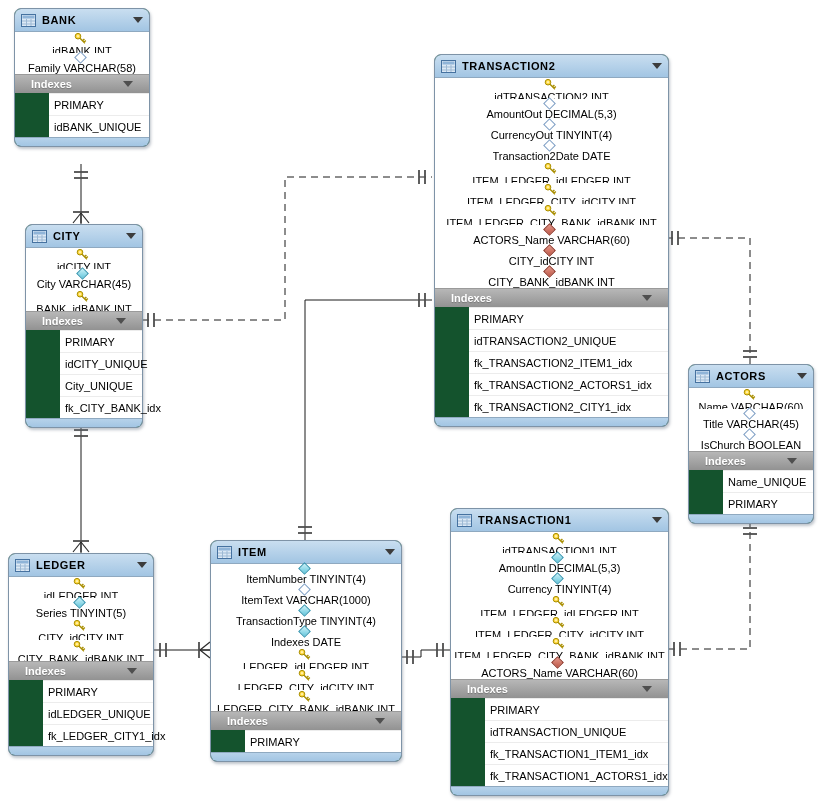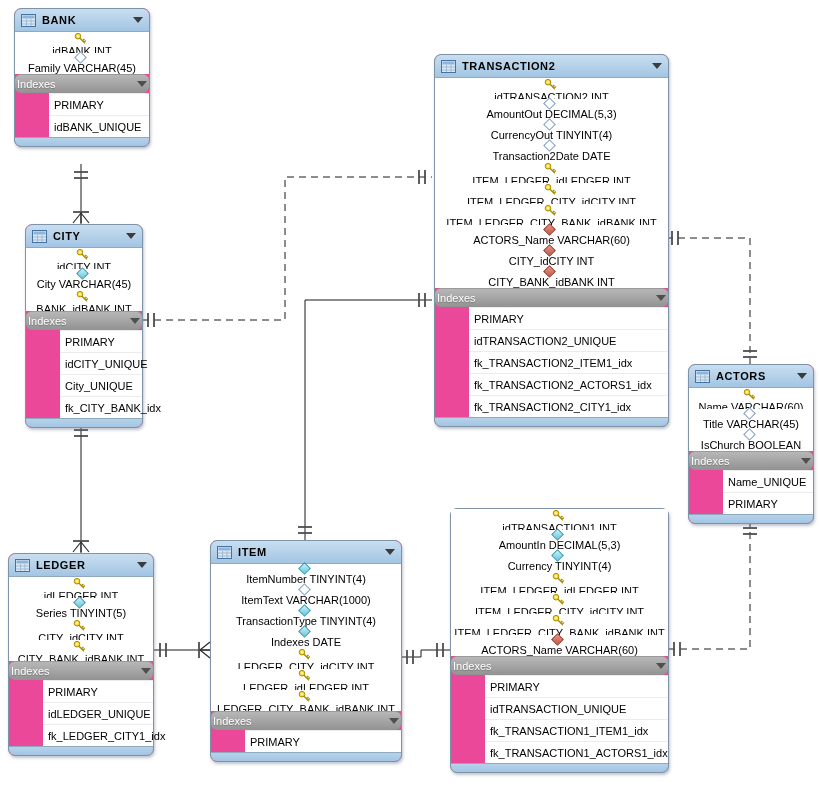--- a/index.html
+++ b/index.html
@@ -4,39 +4,39 @@
 <style>
   html,body{margin:0;padding:0;background:#fff;}
   #canvas{position:relative;width:820px;height:808px;background:#ffffff;overflow:hidden;
           font-family:"Liberation Sans",sans-serif;}
   #wires{position:absolute;left:0;top:0;z-index:1;}
   #wires path.line{fill:none;stroke:#1a1a1a;stroke-width:1;}
   #wires path.line.dashed{stroke-dasharray:7,5;}
   #wires path.marker{fill:none;stroke:#4d4d4d;stroke-width:1.8;}
   #wires path.foot{fill:none;stroke:#2a2a2a;stroke-width:1.2;}
 
-  .table{position:absolute;z-index:2;background:#ec4899;border:1px solid #7e93a7;border-radius:7px;
+  .table{position:absolute;z-index:2;background:#14532d;border:1px solid #7e93a7;border-radius:7px;
          box-shadow:1px 2px 3px rgba(110,125,140,.45);font-size:11px;color:#000;}
   .t-header{height:22px;background:linear-gradient(#c9def0,#a2c5e3);border-bottom:1px solid #8fa9c0;
             border-radius:6px 6px 0 0;display:flex;align-items:center;padding:0 6px;
             font-weight:bold;letter-spacing:.6px;}
   .t-title{white-space:nowrap;overflow:hidden;}
   .tbl-ic{width:15px;height:13px;margin-right:6px;flex:none;}
   .tri{margin-left:auto;width:0;height:0;border-left:5px solid transparent;
        border-right:5px solid transparent;border-top:6px solid #3c3c3c;flex:none;}
   .col-row{height:21px;display:flex;align-items:center;padding:0 4px;background:#fff;white-space:nowrap;flex-direction:column;}
   .col-row .txt{overflow:hidden;}
   .ic{flex:none;}
   .ic-key{width:13px;height:13px;margin-right:3px;}
   .dia{width:7px;height:7px;transform:rotate(45deg);margin:0 6px 0 2px;border:1px solid #7d9ec4;background:#fff;}
   .dia.notnull{border-color:#2e92ad;background:linear-gradient(135deg,#cdf2f8,#63c6dc);}
   .dia.fk{border-color:#8a2a1c;background:linear-gradient(135deg,#e4988a,#bf5848);}
-  .idx-header{height:18px;background:linear-gradient(#b7b7b7,#929292);color:#fff;font-weight:normal;
-              display:flex;align-items:center;padding:0 2px;border-top:1px solid #9a9a9a;
-              text-shadow:0 1px 1px rgba(0,0,0,.25);border-radius:6px;}
+  .idx-header{height:18px;background:linear-gradient(#b7b7b7,#929292);color:#fff;font-weight:bold;
+              display:flex;align-items:center;padding:0 16px;border-top:1px solid #9a9a9a;
+              text-shadow:0 1px 1px rgba(0,0,0,.25);}
   .idx-header .tri{border-top-color:#4f4f4f;}
   .idx-row{height:21px;display:flex;align-items:center;padding:0 5px;border-top:1px solid #ececec;
            background:#fff;white-space:nowrap;margin-left:34px;}
   .t-footer{height:8px;background:linear-gradient(#b6d2ea,#a2c5e3);border-top:1px solid #8fa9c0;
             border-radius:0 0 6px 6px;}
 </style>
 </head>
 <body>
 
 <div id="canvas">
@@ -120,21 +120,21 @@
       <div class="col-row">
         <svg class="ic ic-key" viewBox="0 0 13 13">
           <circle cx="4" cy="4.2" r="2.8" fill="#ffd942" stroke="#a98e00"></circle>
           <path d="M6 6.2 L11 11.2 M8.6 8.8 L10.4 7 M10 10.2 L11.8 8.4" stroke="#a98e00" stroke-width="1.4" fill="none"></path>
           <circle cx="4" cy="4.2" r="1.1" fill="#fff3b0"></circle>
         </svg>
         <span class="txt">idBANK INT</span>
       </div>
       <div class="col-row">
         <span class="dia"></span>
-        <span class="txt">Family VARCHAR(45)</span>
+        <span class="txt">Family VARCHAR(58)</span>
       </div>
       <div class="idx-header">
         <span>Indexes</span>
         <div class="tri"></div>
       </div>
       <div class="idx-row">
         <span>PRIMARY</span>
       </div>
       <div class="idx-row">
         <span>idBANK_UNIQUE</span>
@@ -276,29 +276,29 @@
       <div class="col-row">
         <span class="dia notnull"></span>
         <span class="txt">Indexes DATE</span>
       </div>
       <div class="col-row">
         <svg class="ic ic-key" viewBox="0 0 13 13">
           <circle cx="4" cy="4.2" r="2.8" fill="#ffd942" stroke="#a98e00"></circle>
           <path d="M6 6.2 L11 11.2 M8.6 8.8 L10.4 7 M10 10.2 L11.8 8.4" stroke="#a98e00" stroke-width="1.4" fill="none"></path>
           <circle cx="4" cy="4.2" r="1.1" fill="#fff3b0"></circle>
         </svg>
+        <span class="txt">LEDGER_idLEDGER INT</span>
+      </div>
+      <div class="col-row">
+        <svg class="ic ic-key" viewBox="0 0 13 13">
+          <circle cx="4" cy="4.2" r="2.8" fill="#ffd942" stroke="#a98e00"></circle>
+          <path d="M6 6.2 L11 11.2 M8.6 8.8 L10.4 7 M10 10.2 L11.8 8.4" stroke="#a98e00" stroke-width="1.4" fill="none"></path>
+          <circle cx="4" cy="4.2" r="1.1" fill="#fff3b0"></circle>
+        </svg>
         <span class="txt">LEDGER_CITY_idCITY INT</span>
-      </div>
-      <div class="col-row">
-        <svg class="ic ic-key" viewBox="0 0 13 13">
-          <circle cx="4" cy="4.2" r="2.8" fill="#ffd942" stroke="#a98e00"></circle>
-          <path d="M6 6.2 L11 11.2 M8.6 8.8 L10.4 7 M10 10.2 L11.8 8.4" stroke="#a98e00" stroke-width="1.4" fill="none"></path>
-          <circle cx="4" cy="4.2" r="1.1" fill="#fff3b0"></circle>
-        </svg>
-        <span class="txt">LEDGER_idLEDGER INT</span>
       </div>
       <div class="col-row">
         <svg class="ic ic-key" viewBox="0 0 13 13">
           <circle cx="4" cy="4.2" r="2.8" fill="#ffd942" stroke="#a98e00"></circle>
           <path d="M6 6.2 L11 11.2 M8.6 8.8 L10.4 7 M10 10.2 L11.8 8.4" stroke="#a98e00" stroke-width="1.4" fill="none"></path>
           <circle cx="4" cy="4.2" r="1.1" fill="#fff3b0"></circle>
         </svg>
         <span class="txt">LEDGER_CITY_BANK_idBANK INT</span>
       </div>
       <div class="idx-header">
@@ -394,20 +394,32 @@
       </div>
       <div class="idx-row">
         <span>fk_TRANSACTION2_ACTORS1_idx</span>
       </div>
       <div class="idx-row">
         <span>fk_TRANSACTION2_CITY1_idx</span>
       </div>
       <div class="t-footer"></div>
     </div>
     <div class="table" style="left: 450px; top: 508px; width: 217px;">
+      <div class="t-header">
+        <svg class="tbl-ic" viewBox="0 0 15 13">
+          <rect x="0.5" y="0.5" width="14" height="12" fill="#dce9f5" stroke="#4672a0"></rect>
+          <rect x="1.5" y="1.5" width="12" height="3" fill="#8fb4d8"></rect>
+          <line x1="1" y1="7" x2="14" y2="7" stroke="#9db9d4"></line>
+          <line x1="1" y1="10" x2="14" y2="10" stroke="#9db9d4"></line>
+          <line x1="5.5" y1="5" x2="5.5" y2="12" stroke="#9db9d4"></line>
+          <line x1="10" y1="5" x2="10" y2="12" stroke="#9db9d4"></line>
+        </svg>
+        <span class="t-title">TRANSACTION1</span>
+        <div class="tri"></div>
+      </div>
       <div class="col-row">
         <svg class="ic ic-key" viewBox="0 0 13 13">
           <circle cx="4" cy="4.2" r="2.8" fill="#ffd942" stroke="#a98e00"></circle>
           <path d="M6 6.2 L11 11.2 M8.6 8.8 L10.4 7 M10 10.2 L11.8 8.4" stroke="#a98e00" stroke-width="1.4" fill="none"></path>
           <circle cx="4" cy="4.2" r="1.1" fill="#fff3b0"></circle>
         </svg>
         <span class="txt">idTRANSACTION1 INT</span>
       </div>
       <div class="col-row">
         <span class="dia notnull"></span>

